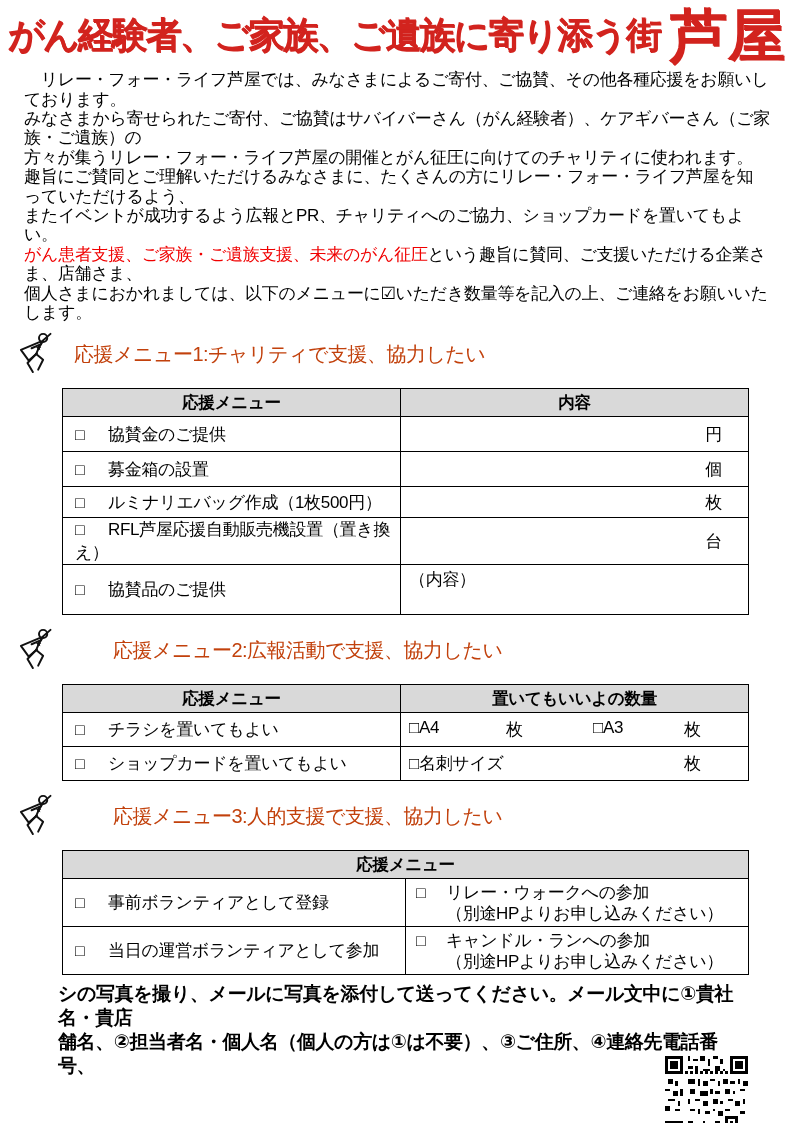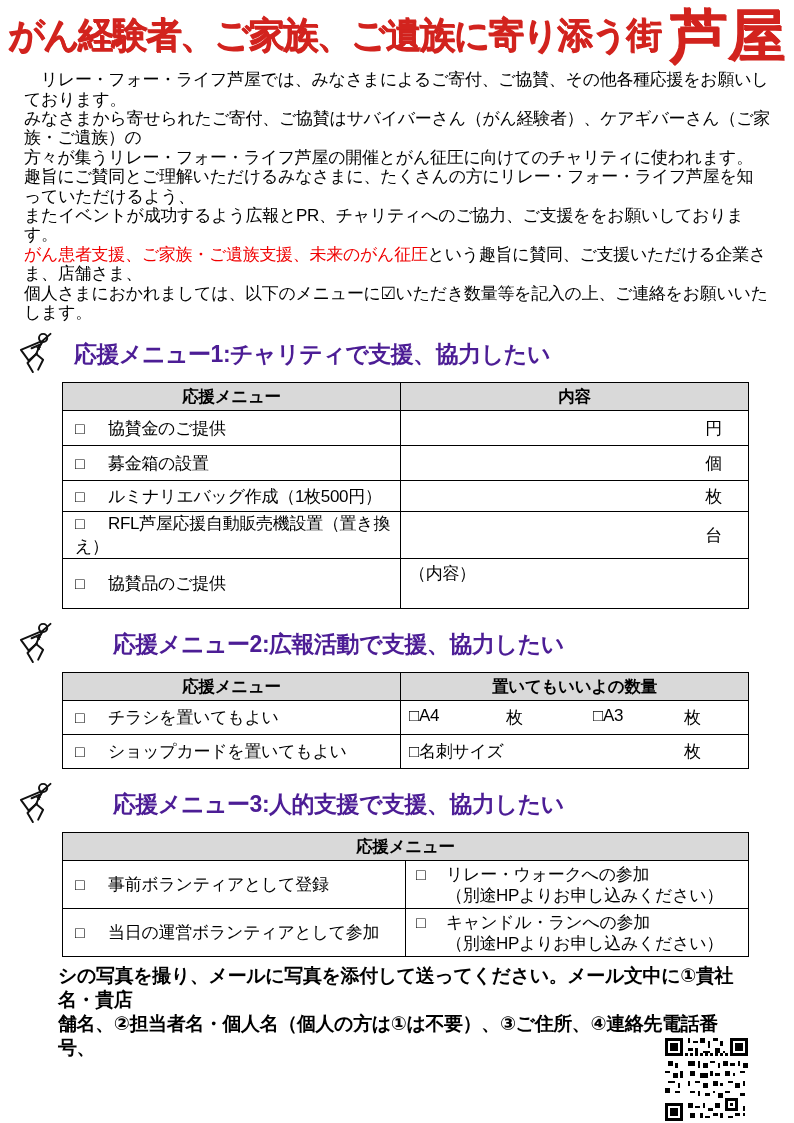--- a/index.html
+++ b/index.html
@@ -10,25 +10,25 @@
          color:#d2231e;font-weight:bold;}
   .title-main{font-size:36px;letter-spacing:-2px;line-height:1.3;text-shadow:0.7px 0.7px 0 #d2231e;}
   .title-suffix{font-size:57px;line-height:0.95;text-shadow:1px 1px 0 #d2231e;letter-spacing:1px;}
   
   .intro{margin:8px 24px 0 24px;font-size:17px;line-height:19.4px;letter-spacing:-0.3px;}
   .red{color:#f00000;}
   
   .section-heading{display:flex;align-items:center;margin:10px 0 6px 12px;height:44px;}
   .section-heading.mt{margin-top:13px;gap:39px;}
   .runner-icon{width:54px;height:46px;flex:0 0 auto;margin-right:8px;}
-  .heading-text{color:#4c1d95;font-weight:bold;font-size:23px;letter-spacing:-0.5px;}
+  .heading-text{color:#c2410c;font-weight:normal;font-size:20px;letter-spacing:-0.5px;}
   
   table.menu-table{border-collapse:collapse;margin-left:62px;width:686px;table-layout:fixed;
          font-size:17px;letter-spacing:-0.3px;}
-  table.menu-table,table.menu-table th,table.menu-table td{border:1.6px solid #000;}
+  table.menu-table,table.menu-table th,table.menu-table td{border:1.6px solid #000;margin-top:12px;}
   table.menu-table th{background:#d9d9d9;font-weight:bold;font-size:16.5px;text-align:center;height:27px;padding:0;}
   col.c-left{width:338px;}col.c-right{width:348px;}
   col.half-l{width:343px;}col.half-r{width:343px;}
   td{padding:0;vertical-align:middle;}
   .label-cell{padding-left:12px;}
   .cb{display:inline-block;width:33px;font-size:16px;}
   .t1 tbody tr{height:35px;}
   .t1 tr.r-mid{height:31px;}
   .t1 tr.tall{height:50px;}
   .unit-cell{text-align:right;padding-right:26px;}
@@ -54,21 +54,21 @@
   <h1 class="title">
     <span class="title-main">がん経験者、ご家族、ご遺族に寄り添う街</span>
     <span class="title-suffix">芦屋</span>
   </h1>
 
   <div class="intro">
     <div>　リレー・フォー・ライフ芦屋では、みなさまによるご寄付、ご協賛、その他各種応援をお願いしております。</div>
     <div>みなさまから寄せられたご寄付、ご協賛はサバイバーさん（がん経験者）、ケアギバーさん（ご家族・ご遺族）の</div>
     <div>方々が集うリレー・フォー・ライフ芦屋の開催とがん征圧に向けてのチャリティに使われます。</div>
     <div>趣旨にご賛同とご理解いただけるみなさまに、たくさんの方にリレー・フォー・ライフ芦屋を知っていただけるよう、</div>
-    <div>またイベントが成功するよう広報とPR、チャリティへのご協力、ご支援ををお願いしております。</div>
+    <div>またイベントが成功するよう広報とPR、チャリティへのご協力、ショップカードを置いてもよい。</div>
     <div><span class="red">がん患者支援、ご家族・ご遺族支援、未来のがん征圧</span><span>という趣旨に賛同、ご支援いただける企業さま、店舗さま、</span></div>
     <div>個人さまにおかれましては、以下のメニューに☑いただき数量等を記入の上、ご連絡をお願いいたします。</div>
   </div>
 
   <div class="section-heading">
     <svg class="runner-icon" viewBox="0 0 62 56">
       <g fill="none" stroke="#111" stroke-width="2.4" stroke-linecap="round" stroke-linejoin="round">
         <circle cx="36" cy="8.5" r="5"></circle>
         <path d="M33 14 L45 3.5"></path>
         <path d="M35 13.5 C31 19 29 24 27.5 28"></path>

